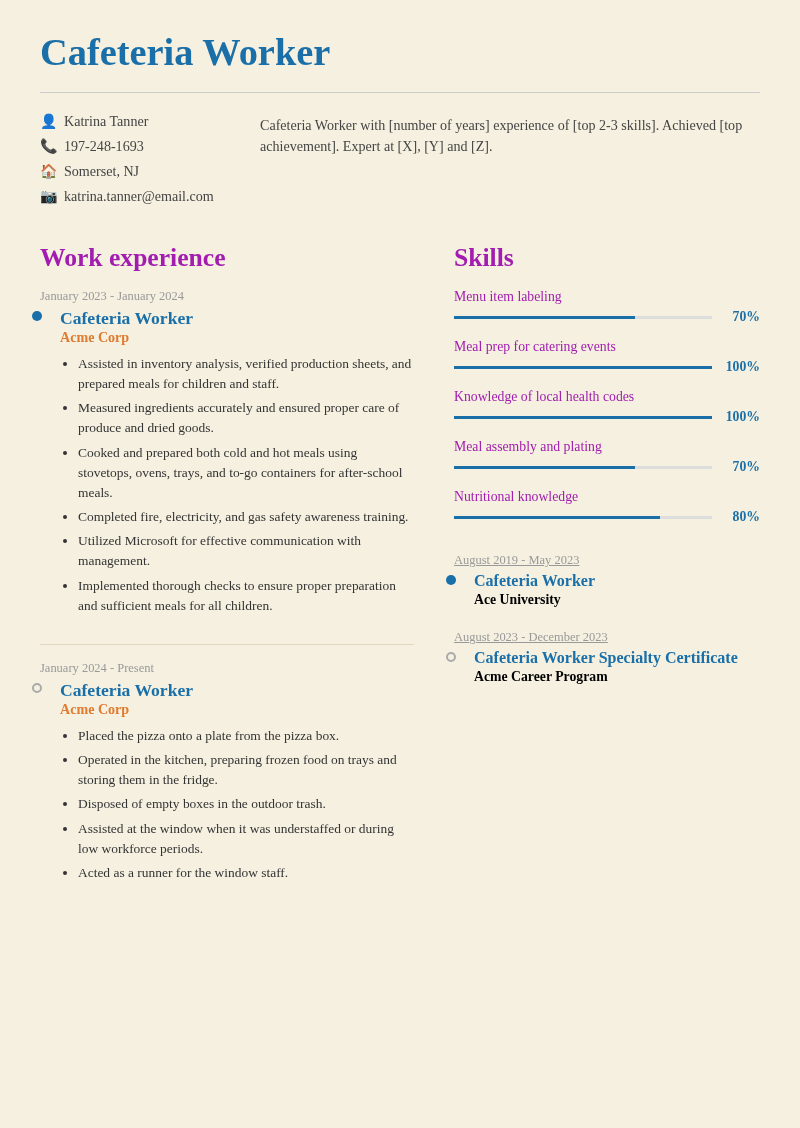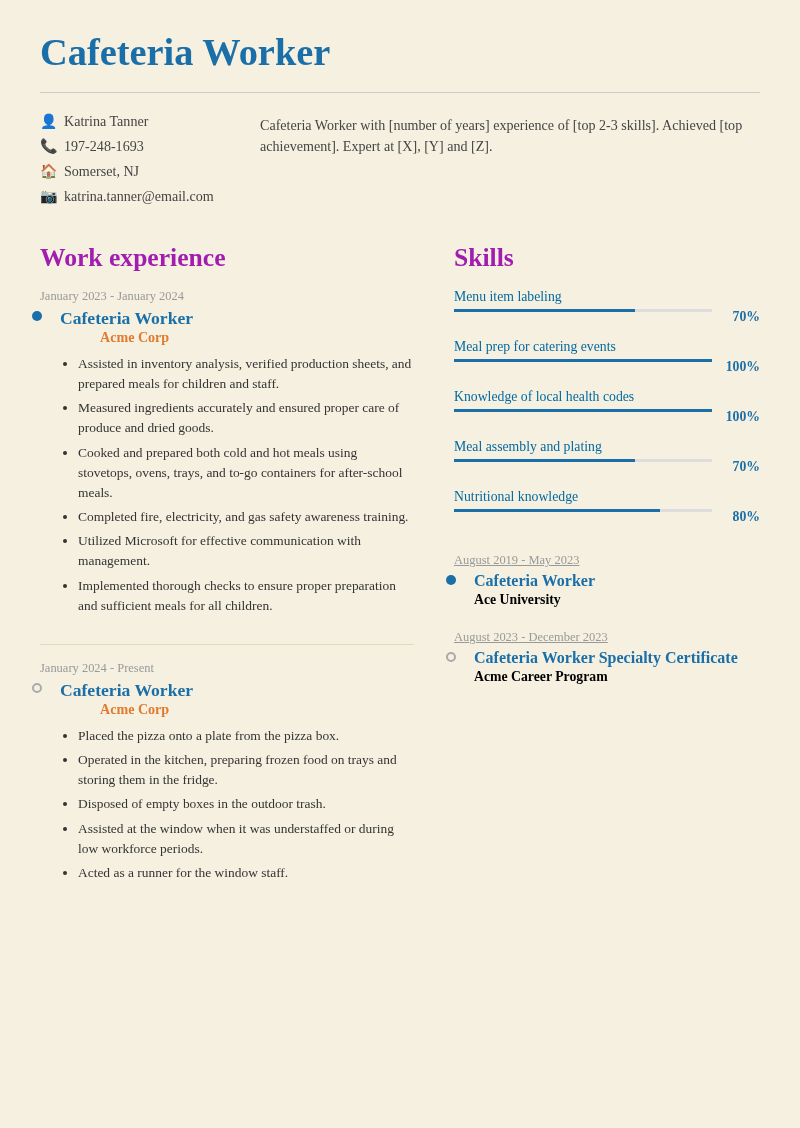--- a/index.html
+++ b/index.html
@@ -103,45 +103,45 @@
       font-size: 1.1em;
       color: #1a6fa8;
       font-weight: bold;
       font-family: Georgia, serif;
     }
     .job-company {
       color: #e07b30;
       font-size: 0.88em;
       font-weight: bold;
       margin-bottom: 8px;
-      margin-left: 40px;
     }
     .job-bullets {
       list-style: disc;
       padding-left: 18px;
       font-size: 0.84em;
       color: #333;
       line-height: 1.5;
     }
     .job-bullets li {
       margin-bottom: 4px;
     }
     .skills-section {
       margin-bottom: 28px;
     }
     .skill-item {
       margin-bottom: 14px;
     }
     .skill-label {
       font-size: 0.86em;
-      color: #0369a1;
+      color: #a21caf;
       margin-bottom: 4px;
     }
     .skill-bar-row {
       display: flex;
+      align-items: center;
       gap: 10px;
     }
     .skill-bar-bg {
       flex: 1;
       height: 3px;
       background-color: #ddd;
       position: relative;
     }
     .skill-bar-fill {
       height: 3px;

